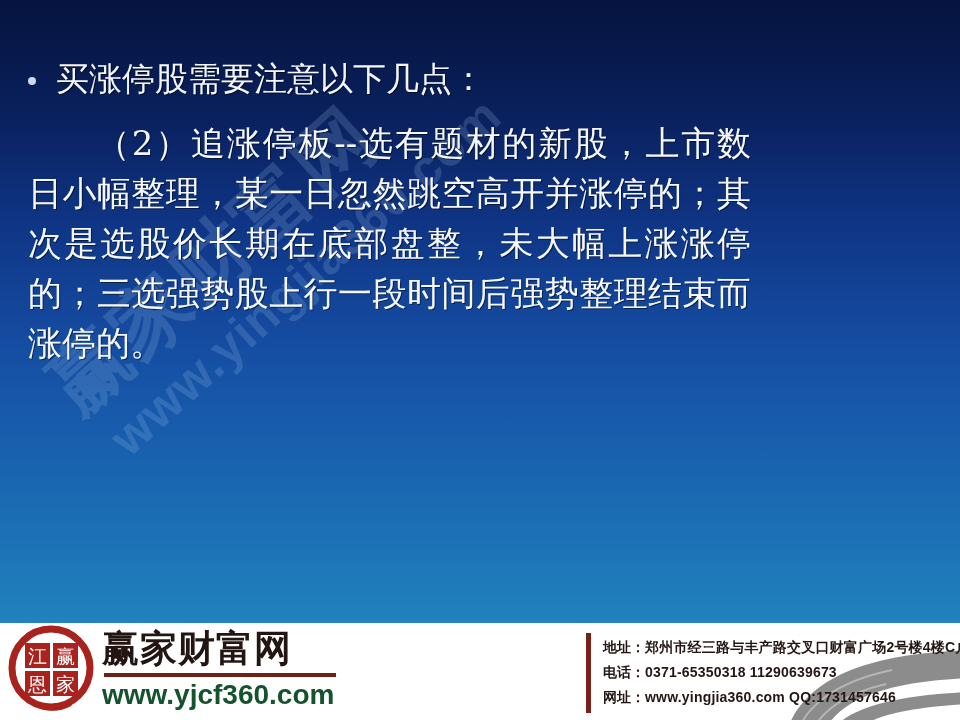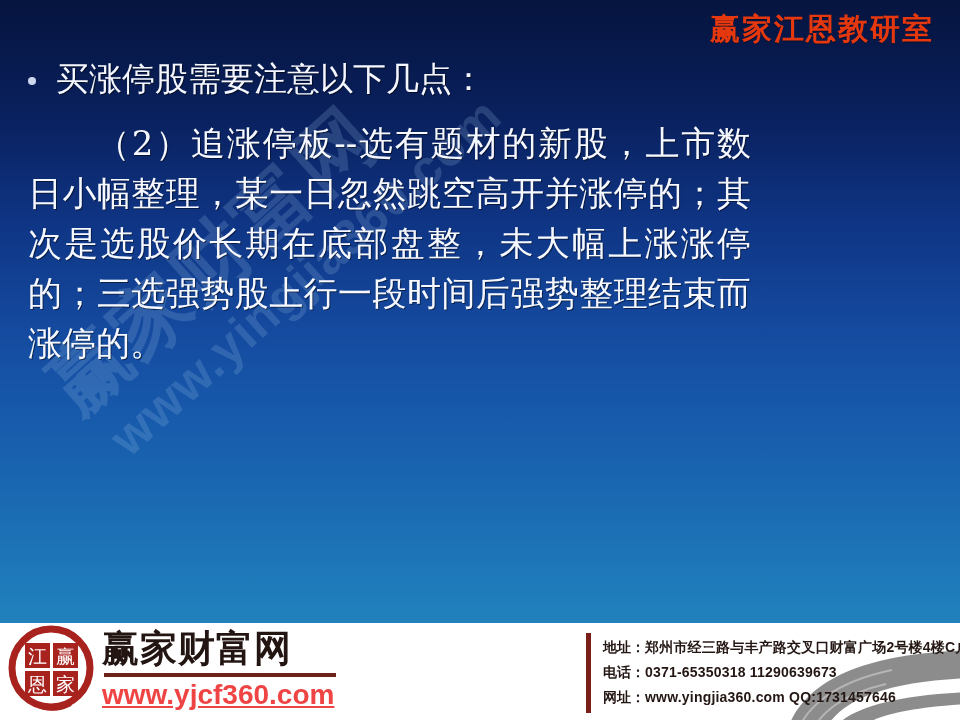--- a/index.html
+++ b/index.html
@@ -175,25 +175,24 @@
   #brand-rule {
     width: 232px;
     height: 4px;
     background: #6d2218;
     margin: 3px 0 2px 2px;
   }
   #brand-url {
     font-family: "Liberation Sans", sans-serif;
     font-size: 28px;
     font-weight: bold;
-    color: #ef4444;
+    color: #14532d;
     letter-spacing: 0px;
     line-height: 32px;
     white-space: nowrap;
-    text-decoration: underline;
   }
   #contact-block {
     position: absolute;
     left: 586px;
     top: 10px;
     display: flex;
   }
   #contact-bar {
     width: 5px;
     height: 80px;
@@ -226,21 +225,20 @@
 
 <div id="slide">
 
   <div id="body-area">
 
     <div id="watermark">
       <div class="wm-cn">赢家财富网</div>
       <div class="wm-en">www.yingjia360.com</div>
     </div>
 
-    <div id="header-title">赢家江恩教研室</div>
 
     <div id="content">
 
       <div class="bullet-line">
         <span class="bullet-dot"></span>
         <span>买涨停股需要注意以下几点：</span>
       </div>
 
 
       <p class="para" id="para-2">（2）追涨停板--选有题材的新股，上市数日小幅整理，某一日忽然跳空高开并涨停的；其次是选股价长期在底部盘整，未大幅上涨涨停的；三选强势股上行一段时间后强势整理结束而涨停的。</p>

